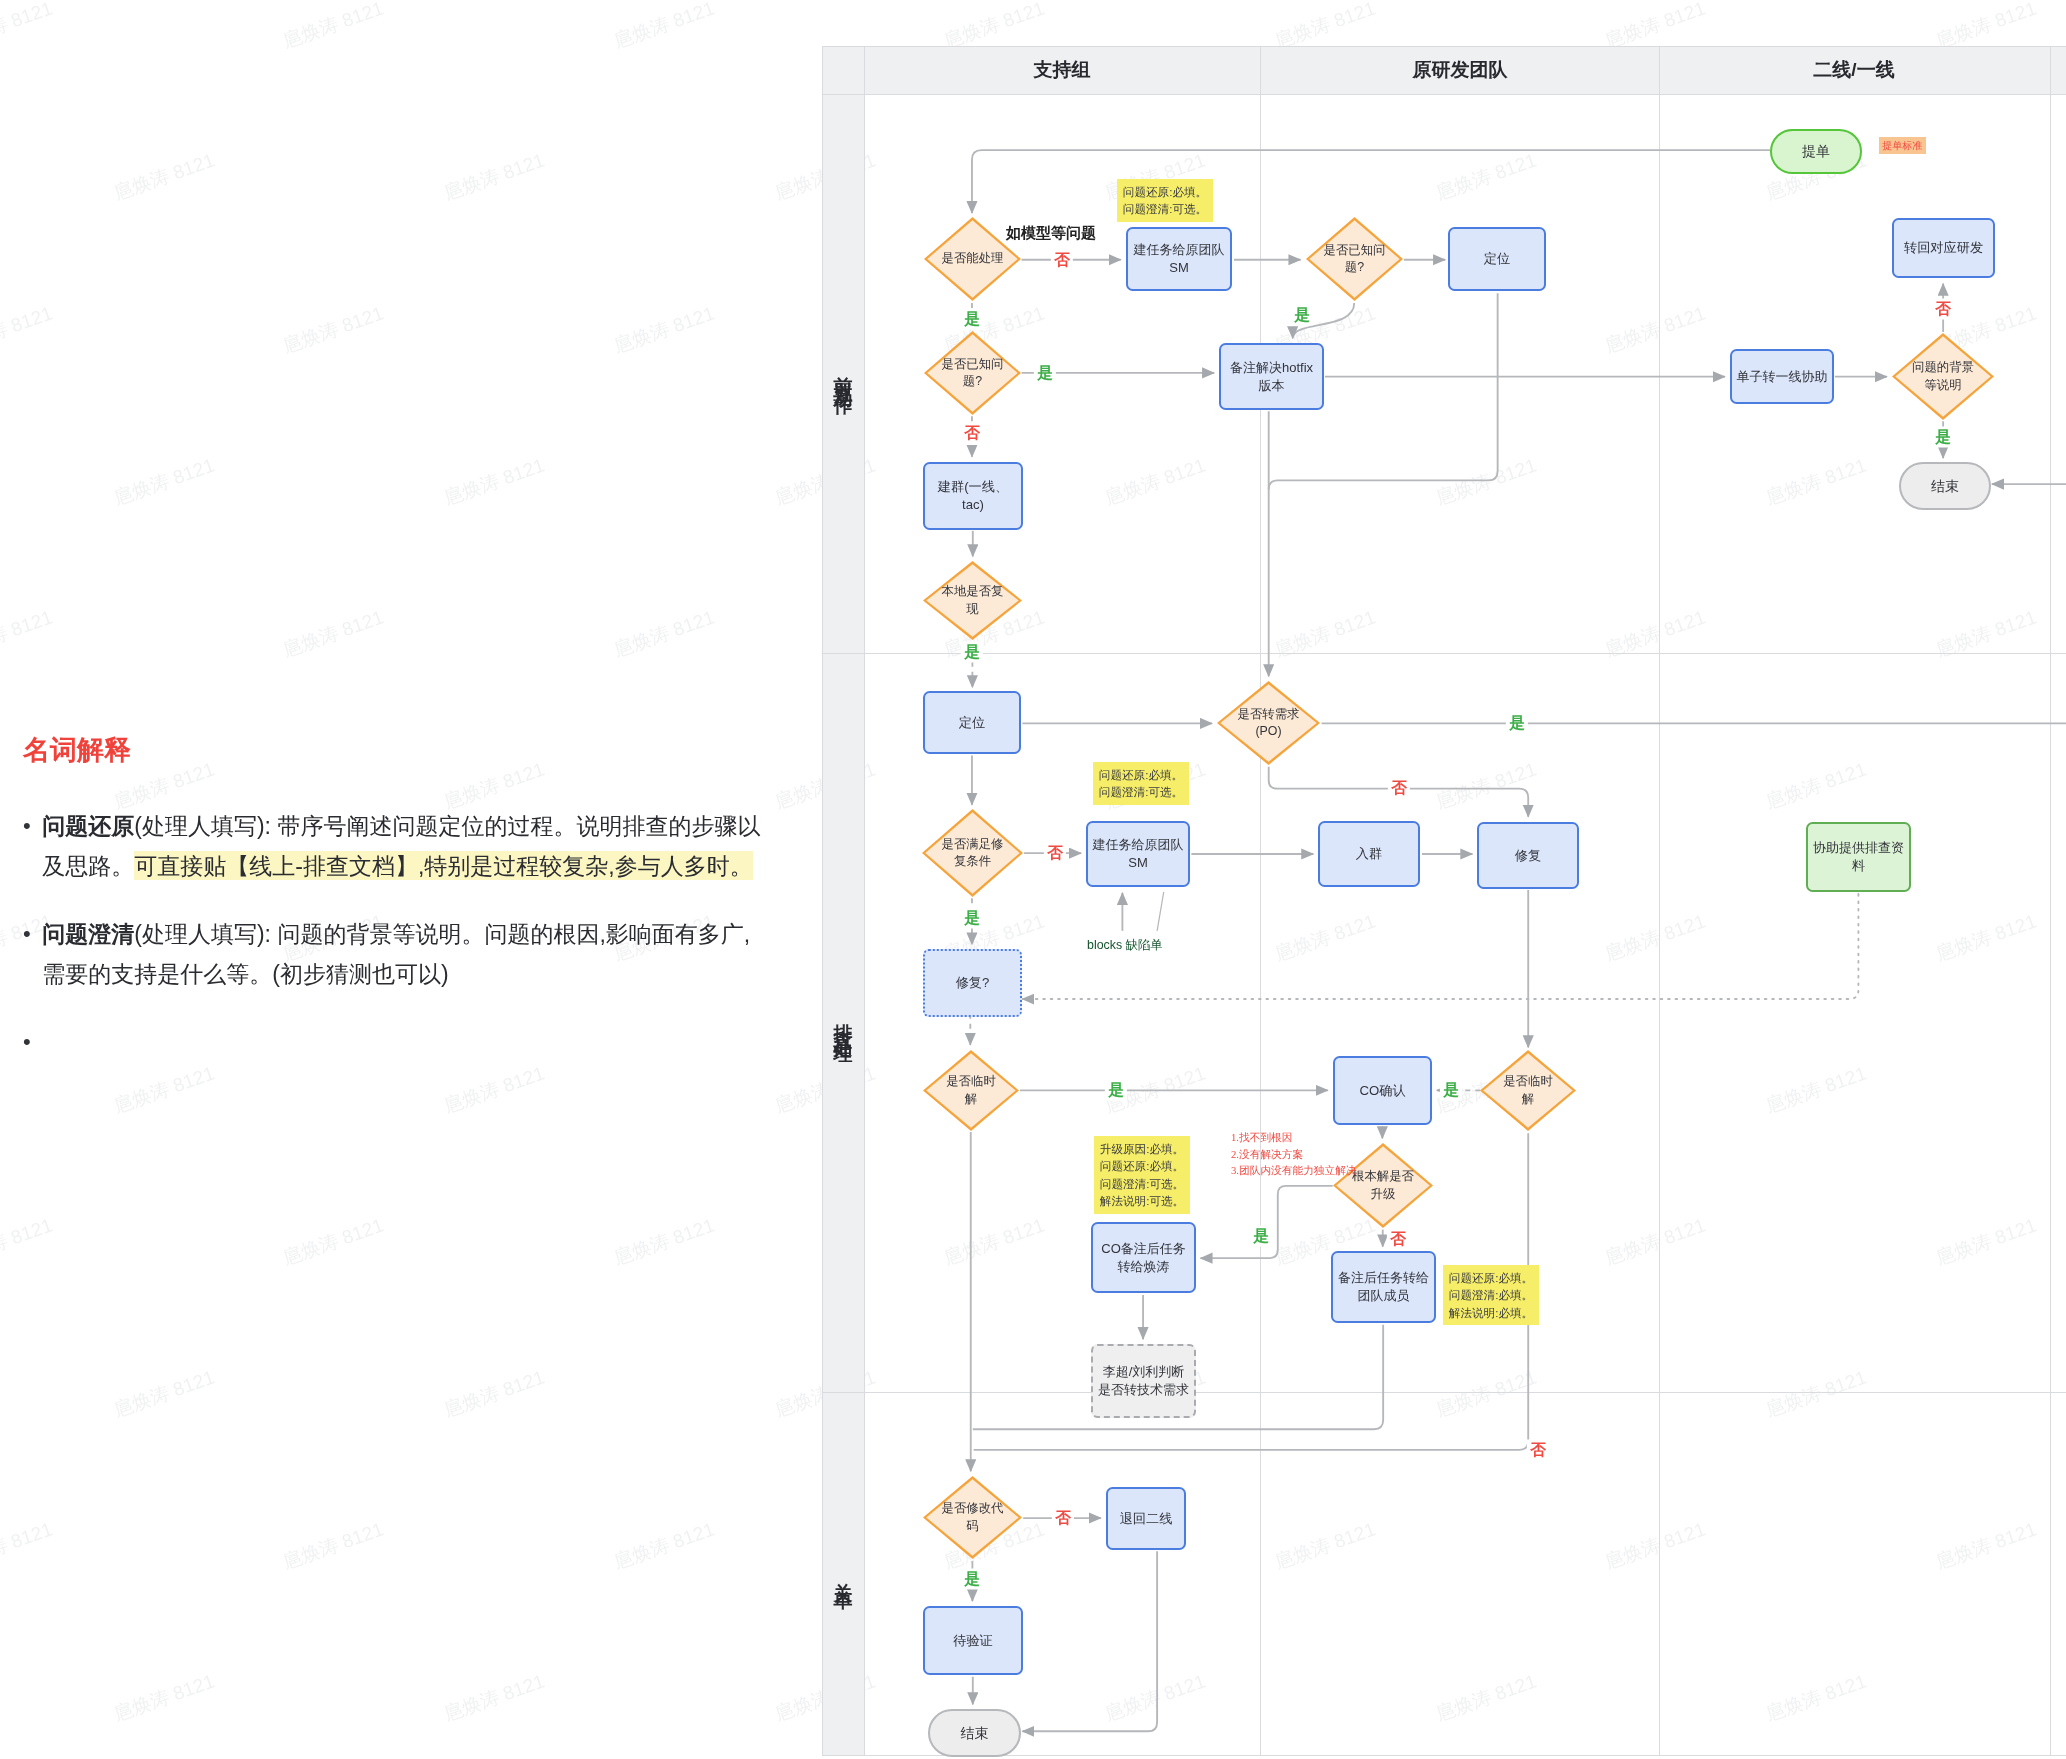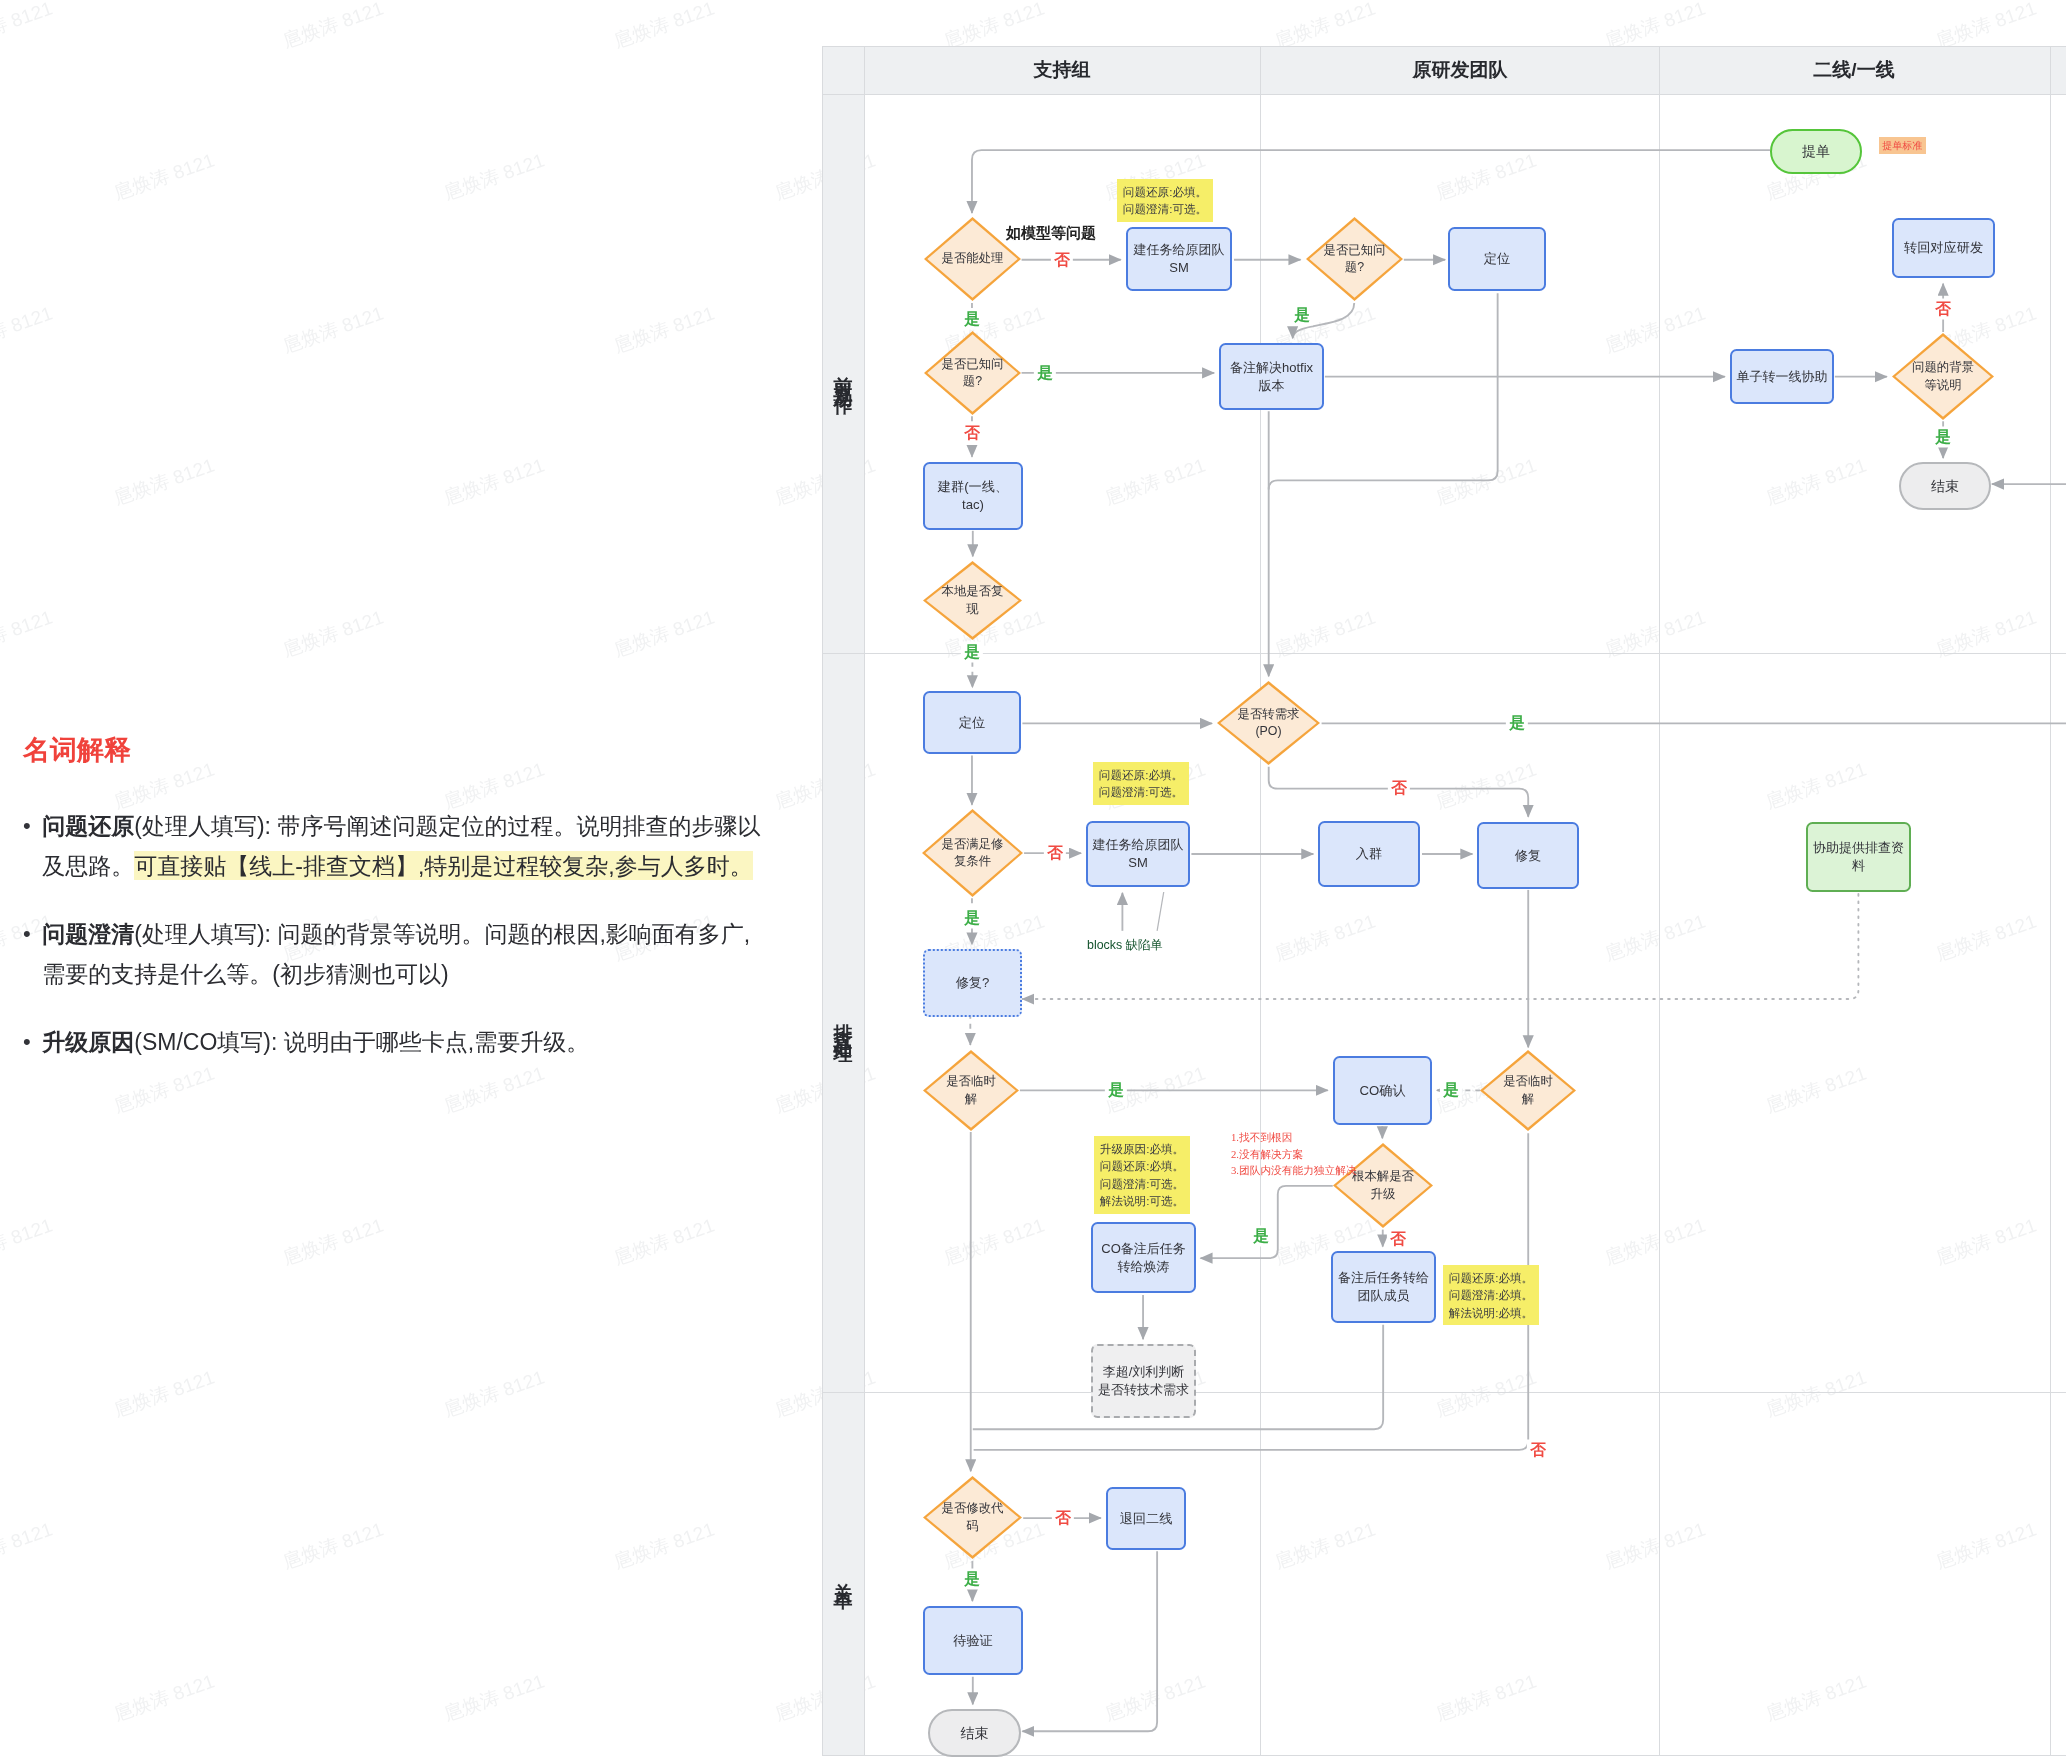--- a/index.html
+++ b/index.html
@@ -374,18 +374,17 @@
     <div class="bullet">
       <span class="bdot">•</span>
       <p><b>问题还原</b><span>(处理人填写): 带序号阐述问题定位的过程。说明排查的步骤以及思路。</span><mark>可直接贴【线上-排查文档】,特别是过程较复杂,参与人多时。</mark></p>
     </div>
     <div class="bullet">
       <span class="bdot">•</span>
       <p><b>问题澄清</b><span>(处理人填写): 问题的背景等说明。问题的根因,影响面有多广,需要的支持是什么等。(初步猜测也可以)</span><mark></mark></p>
     </div>
     <div class="bullet">
       <span class="bdot">•</span>
-      <p><b>升级原因</b><span>(SM/CO填写): 说明由于哪些卡点,需要升级。</span><mark></mark></p>
     </div>
   </aside>
 
 </div>
 
 
 </body></html>

